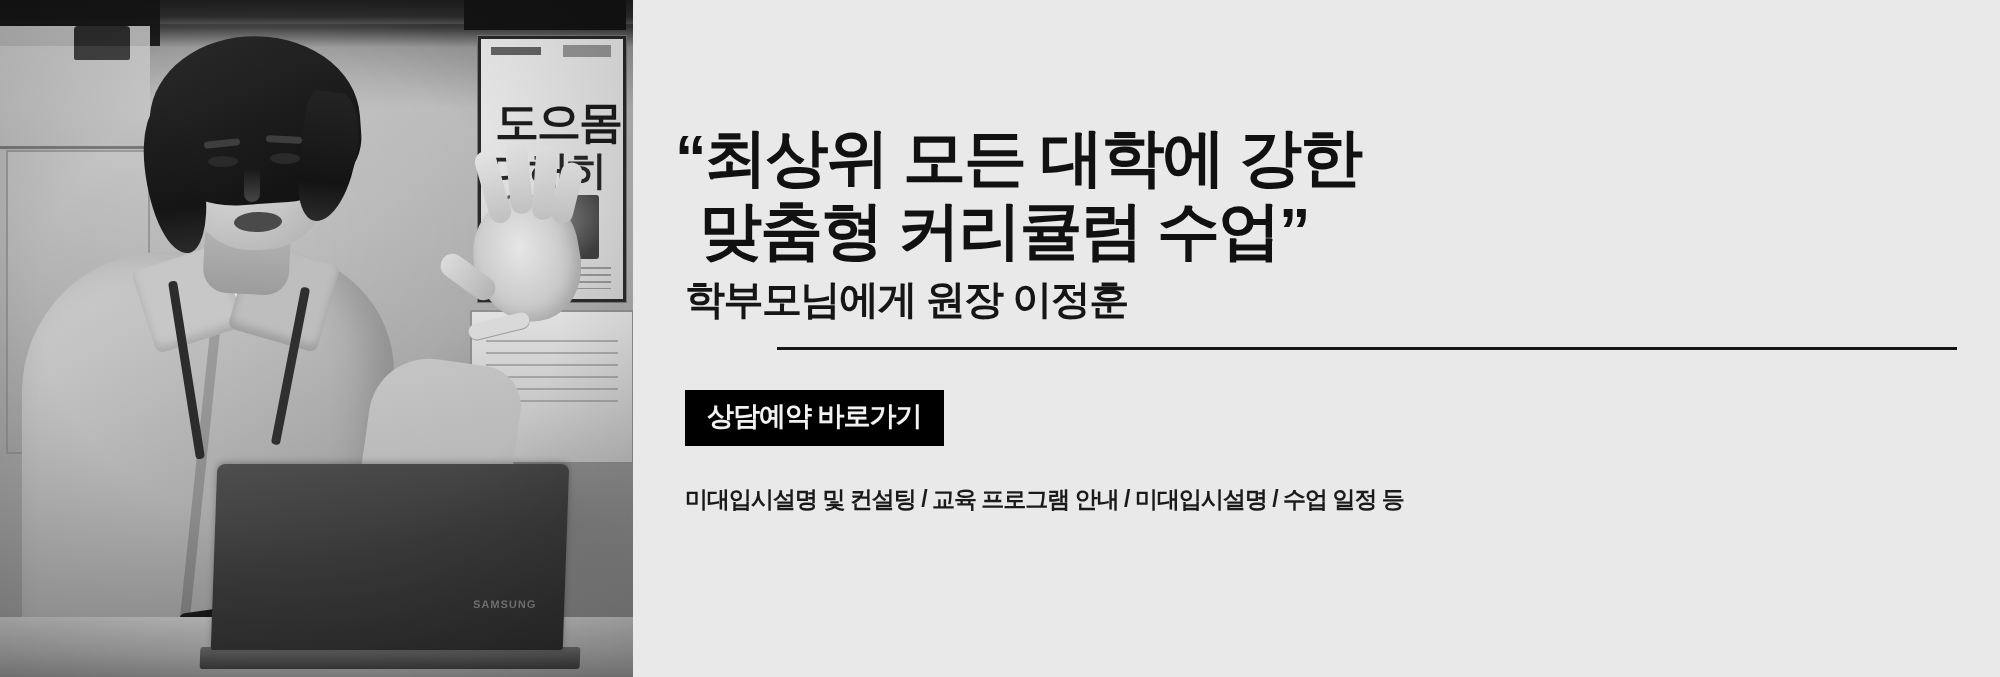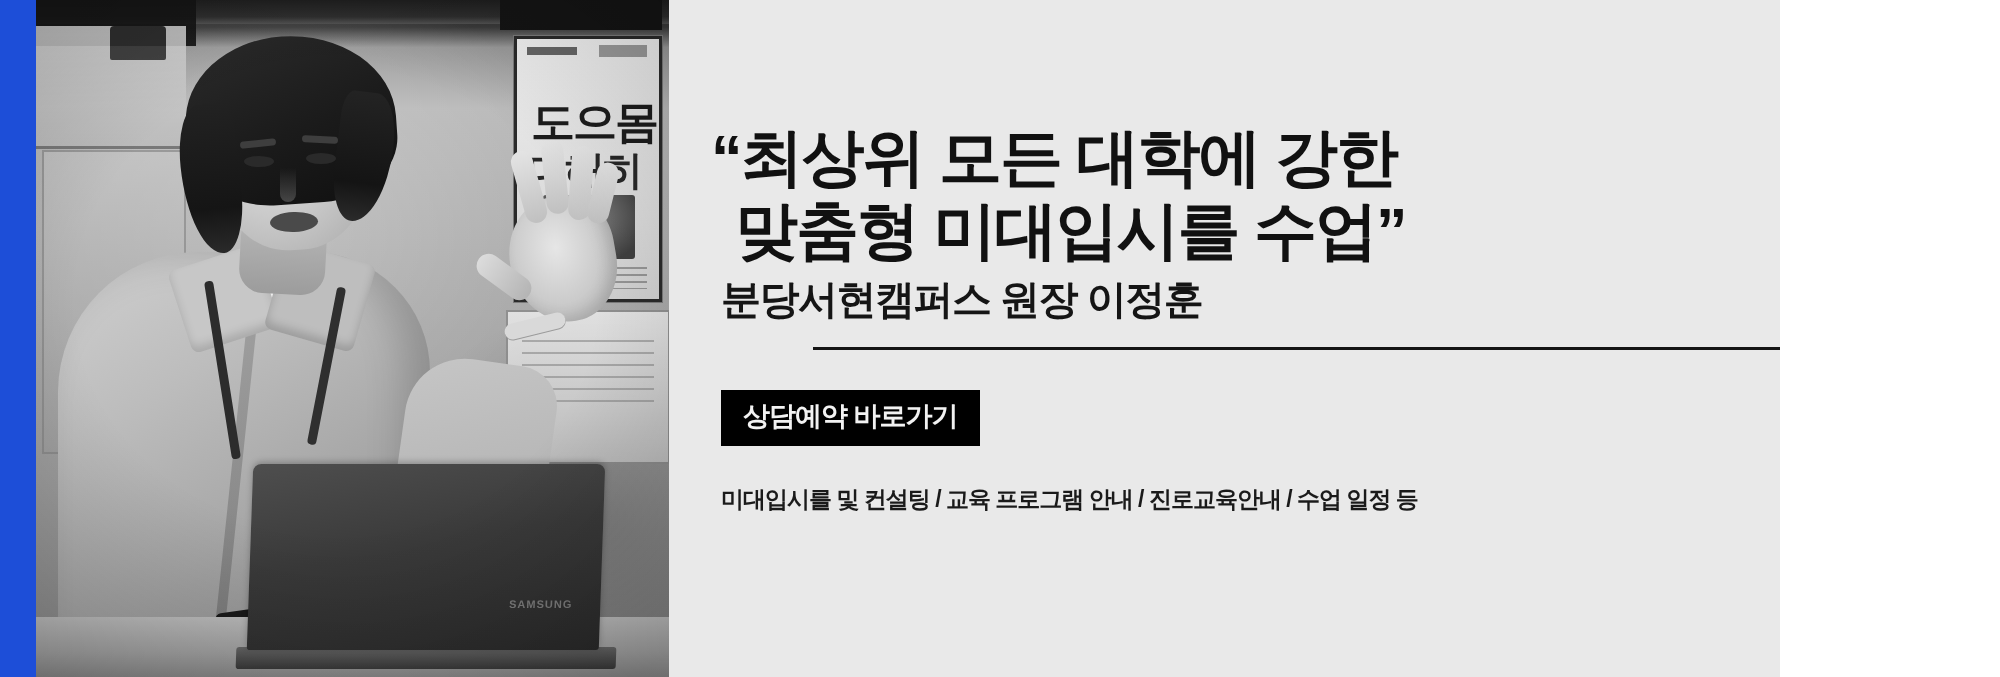--- a/index.html
+++ b/index.html
@@ -6,26 +6,25 @@
     margin: 0;
     padding: 0;
     background: #ffffff;
   }
   body {
     font-family: "Liberation Sans", "DejaVu Sans", sans-serif;
   }
 
   .banner {
     position: relative;
-    width: 1744px;
+    width: 2000px;
     height: 677px;
     overflow: hidden;
     background: #1d4ed8;
     display: flex;
-    padding-left: 36px;
   }
 
   
   .photo-pane {
     position: relative;
     width: 633px;
     height: 677px;
     flex: 0 0 633px;
     overflow: hidden;
     background: #8f8f8f;
@@ -504,26 +503,26 @@
       <div class="ph-laptop-logo">SAMSUNG</div>
     </div>
 
     <div class="ph-vignette"></div>
   </div>
 
   <div class="content-pane">
 
     <div class="headline">
       <span>“최상위 모든 대학에 강한</span>
-      <span class="hl2">맞춤형 미대입시를 수업”</span>
+      <span class="hl2">맞춤형 커리큘럼 수업”</span>
     </div>
 
-    <div class="subtitle">분당서현캠퍼스 원장 이정훈</div>
+    <div class="subtitle">학부모님에게 원장 이정훈</div>
 
     <div class="divider"></div>
 
     <button class="cta-button">상담예약 바로가기</button>
 
-    <div class="cta-desc">미대입시를 및 컨설팅 / 교육 프로그램 안내 / 진로교육안내 / 수업 일정 등</div>
+    <div class="cta-desc">미대입시설명 및 컨설팅 / 교육 프로그램 안내 / 미대입시설명 / 수업 일정 등</div>
 
 
   </div>
 </div>
 
 </body></html>

